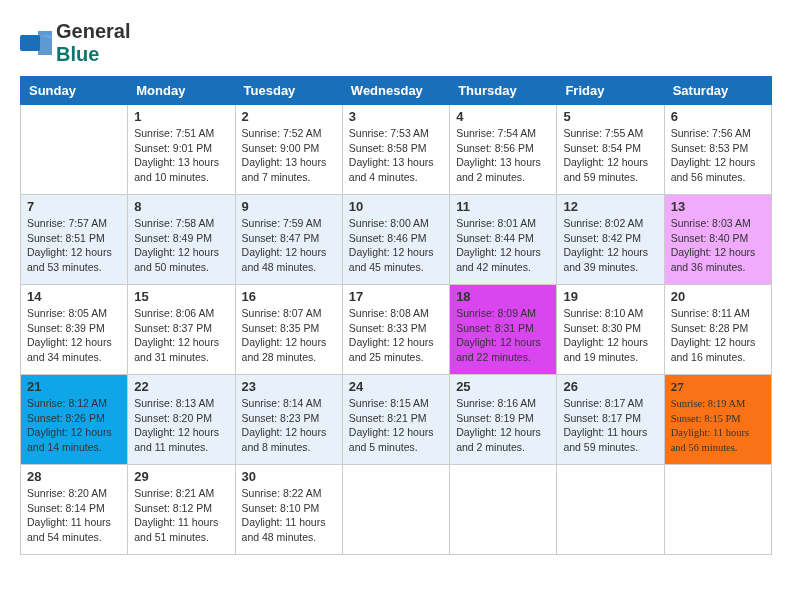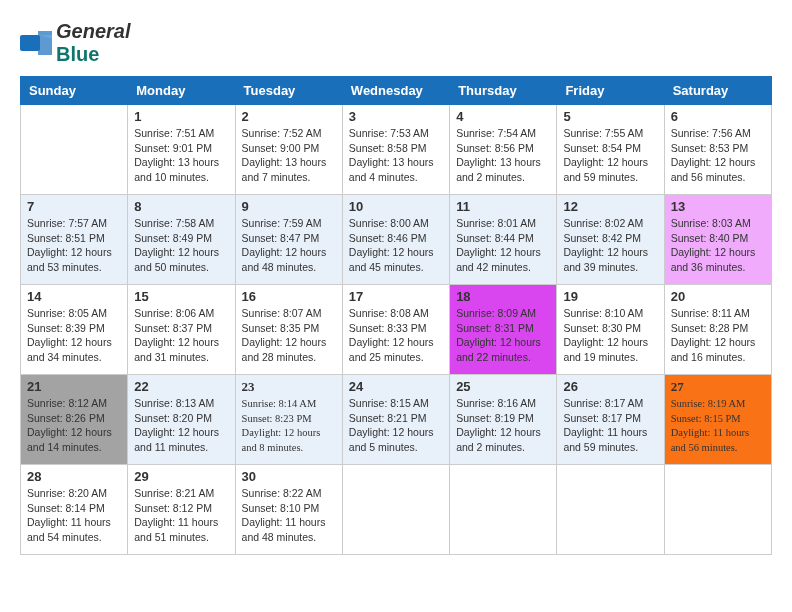--- a/index.html
+++ b/index.html
@@ -87,21 +87,21 @@
 
 <div class="header-area">
   <div class="logo">
     <div class="logo-wrapper">
       <svg width="32" height="32" viewBox="0 0 32 32">
         <rect x="0" y="8" width="20" height="16" rx="2" fill="#1a6fba"></rect>
         <polygon points="18,4 32,4 32,28 18,28" fill="#1a6fba" opacity="0.7"></polygon>
         <polygon points="20,8 32,8 32,12" fill="#5baaf0"></polygon>
       </svg>
       <div>
-        <span style="font-size:20px;font-weight:bold;color:#333;font-style:italic;">General</span><br>
+        <span style="font-size:20px;font-weight:bold;color:#333;">General</span><br>
         <span style="font-size:20px;font-weight:bold;color:#0f766e;">Blue</span>
       </div>
     </div>
   </div>
   <div class="title-area">
     <div class="month-title"></div>
     <div class="location-title"></div>
   </div>
 </div>
 
@@ -279,37 +279,37 @@
         <td style="background-color: rgb(255, 255, 255);">
           <span class="day-number">20</span>
           <div class="day-info">
             <div>Sunrise: 8:11 AM</div>
             <div>Sunset: 8:28 PM</div>
             <div>Daylight: 12 hours and 16 minutes.</div>
           </div>
         </td>
       </tr>
       <tr>
-        <td style="background-color: #a3a3a3;">
+        <td style="background-color: #0ea5e9;">
           <span class="day-number">21</span>
           <div class="day-info">
             <div>Sunrise: 8:12 AM</div>
             <div>Sunset: 8:26 PM</div>
             <div>Daylight: 12 hours and 14 minutes.</div>
           </div>
         </td>
         <td style="background-color: rgb(232, 240, 250);">
           <span class="day-number">22</span>
           <div class="day-info">
             <div>Sunrise: 8:13 AM</div>
             <div>Sunset: 8:20 PM</div>
             <div>Daylight: 12 hours and 11 minutes.</div>
           </div>
         </td>
-        <td style="background-color: rgb(232, 240, 250); font-family: Liberation Serif, serif;">
+        <td style="background-color: rgb(232, 240, 250);">
           <span class="day-number">23</span>
           <div class="day-info">
             <div>Sunrise: 8:14 AM</div>
             <div>Sunset: 8:23 PM</div>
             <div>Daylight: 12 hours and 8 minutes.</div>
           </div>
         </td>
         <td style="background-color: rgb(232, 240, 250);">
           <span class="day-number">24</span>
           <div class="day-info">

